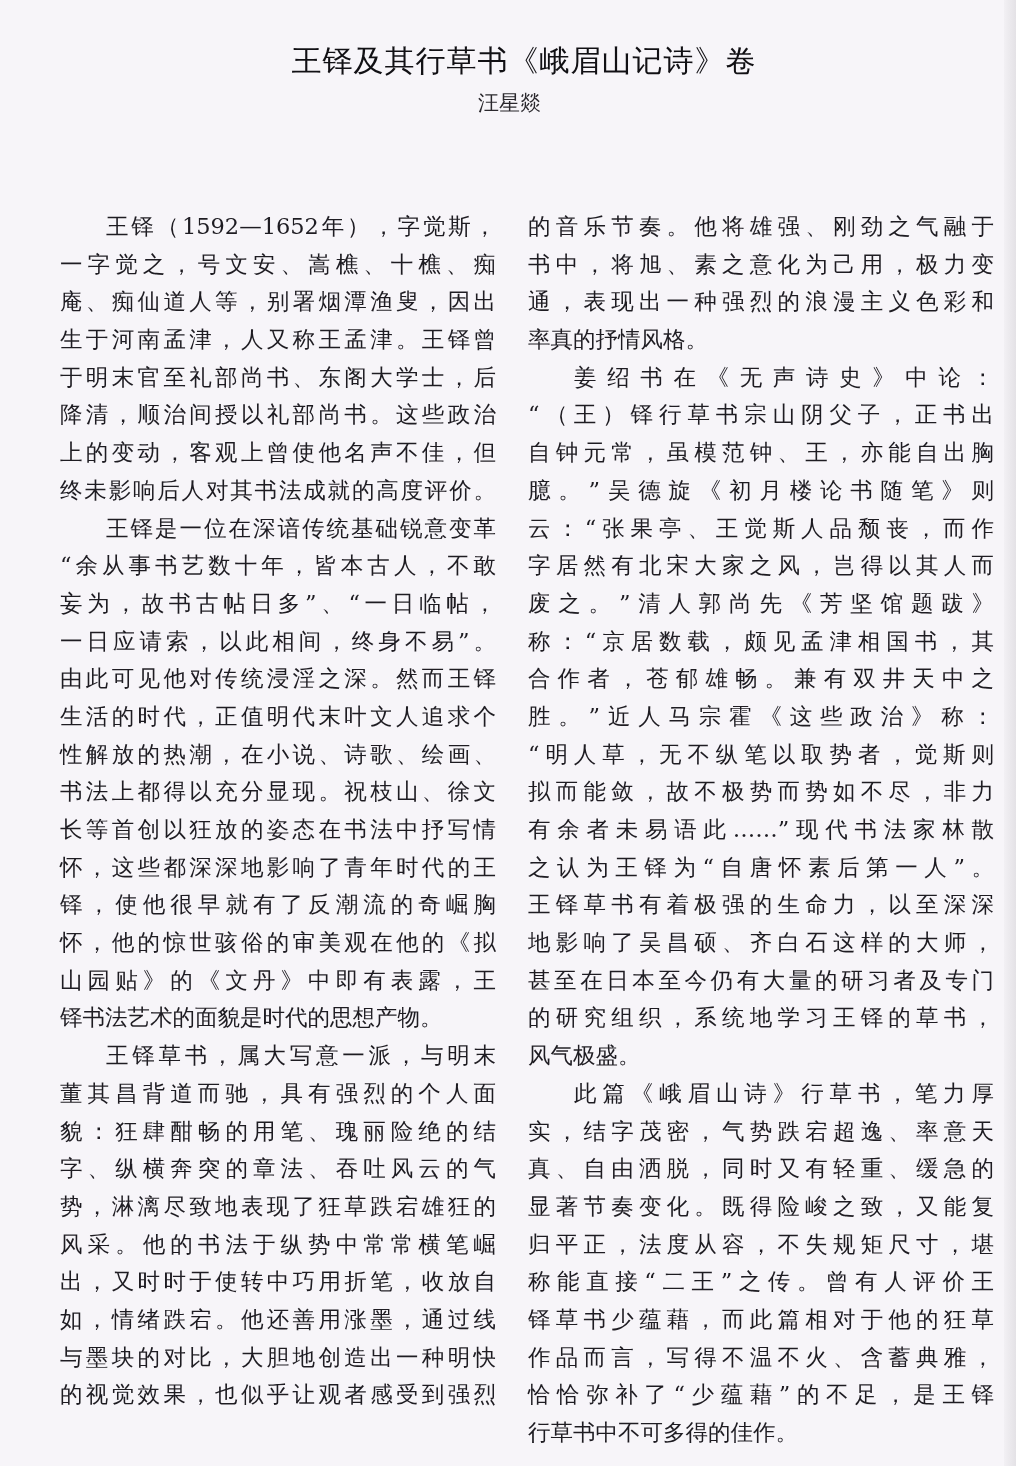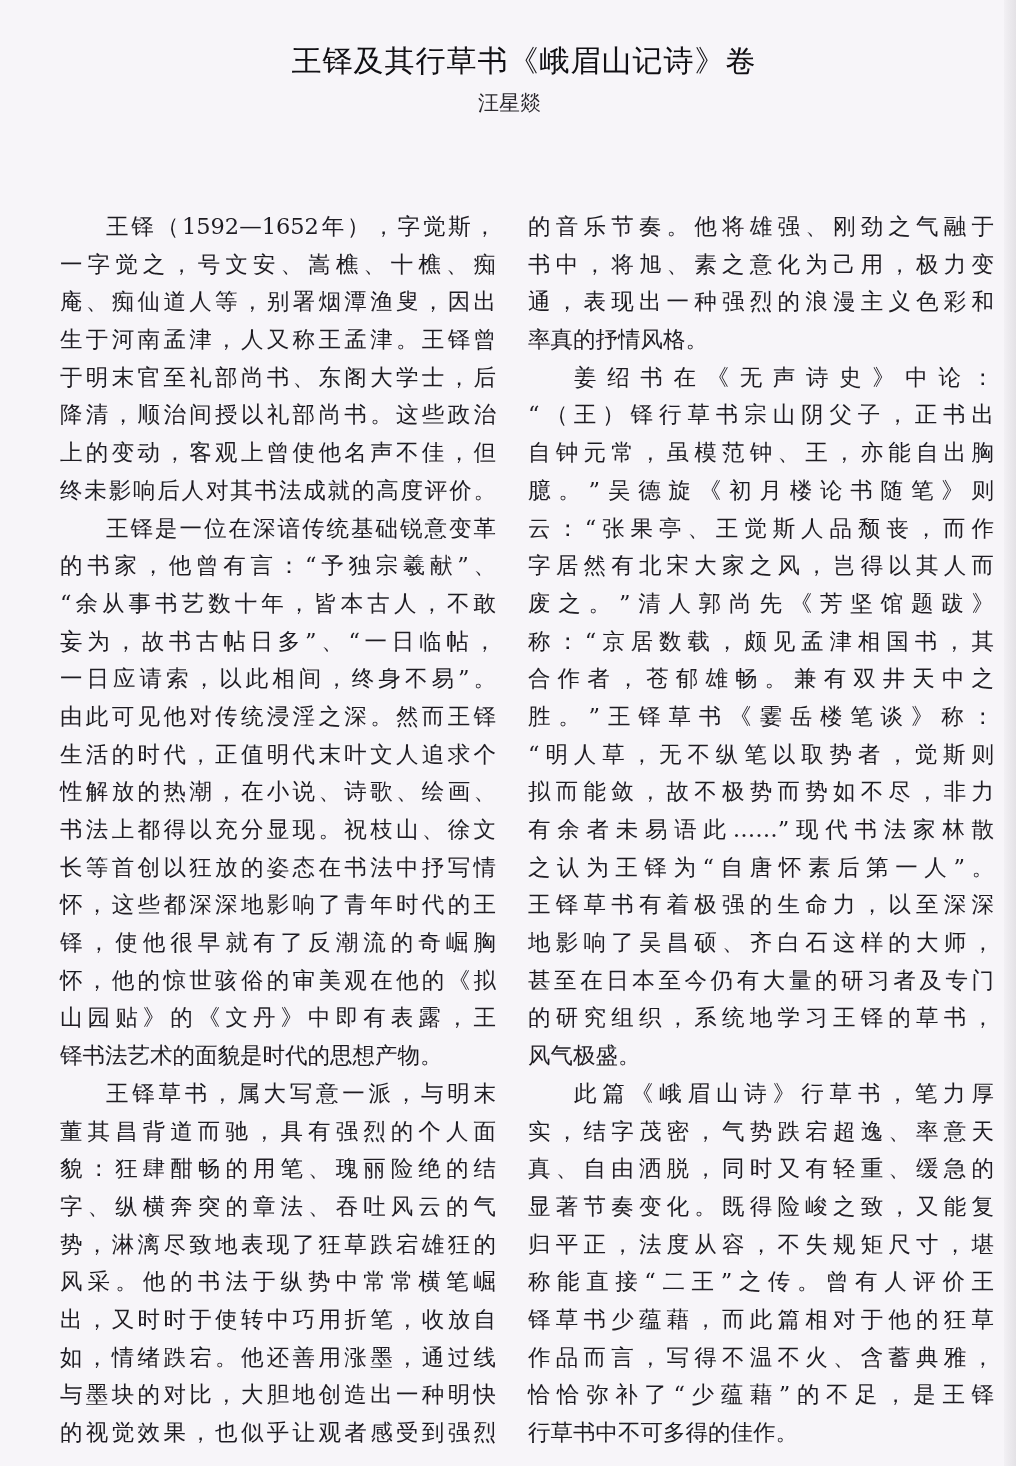--- a/index.html
+++ b/index.html
@@ -82,21 +82,20 @@
 <div class="column col-left">
     <span class="line indent">王铎（1592—1652年），字觉斯，</span>
     <span class="line">一字觉之，号文安、嵩樵、十樵、痴</span>
     <span class="line">庵、痴仙道人等，别署烟潭渔叟，因出</span>
     <span class="line">生于河南孟津，人又称王孟津。王铎曾</span>
     <span class="line">于明末官至礼部尚书、东阁大学士，后</span>
     <span class="line">降清，顺治间授以礼部尚书。这些政治</span>
     <span class="line">上的变动，客观上曾使他名声不佳，但</span>
     <span class="line">终未影响后人对其书法成就的高度评价。</span>
     <span class="line indent">王铎是一位在深谙传统基础锐意变革</span>
-    <span class="line">的书家，他曾有言：“予独宗羲献”、</span>
     <span class="line">“余从事书艺数十年，皆本古人，不敢</span>
     <span class="line">妄为，故书古帖日多”、“一日临帖，</span>
     <span class="line">一日应请索，以此相间，终身不易”。</span>
     <span class="line">由此可见他对传统浸淫之深。然而王铎</span>
     <span class="line">生活的时代，正值明代末叶文人追求个</span>
     <span class="line">性解放的热潮，在小说、诗歌、绘画、</span>
     <span class="line">书法上都得以充分显现。祝枝山、徐文</span>
     <span class="line">长等首创以狂放的姿态在书法中抒写情</span>
     <span class="line">怀，这些都深深地影响了青年时代的王</span>
     <span class="line">铎，使他很早就有了反潮流的奇崛胸</span>
@@ -121,21 +120,21 @@
     <span class="line last">率真的抒情风格。</span>
     <span class="line indent">姜绍书在《无声诗史》中论：</span>
     <span class="line">“（王）铎行草书宗山阴父子，正书出</span>
     <span class="line">自钟元常，虽模范钟、王，亦能自出胸</span>
     <span class="line">臆。”吴德旋《初月楼论书随笔》则</span>
     <span class="line">云：“张果亭、王觉斯人品颓丧，而作</span>
     <span class="line">字居然有北宋大家之风，岂得以其人而</span>
     <span class="line">废之。”清人郭尚先《芳坚馆题跋》</span>
     <span class="line">称：“京居数载，颇见孟津相国书，其</span>
     <span class="line">合作者，苍郁雄畅。兼有双井天中之</span>
-    <span class="line">胜。”王铎草书《霎岳楼笔谈》称：</span>
+    <span class="line">胜。”近人马宗霍《这些政治》称：</span>
     <span class="line">“明人草，无不纵笔以取势者，觉斯则</span>
     <span class="line">拟而能敛，故不极势而势如不尽，非力</span>
     <span class="line">有余者未易语此……”现代书法家林散</span>
     <span class="line">之认为王铎为“自唐怀素后第一人”。</span>
     <span class="line">王铎草书有着极强的生命力，以至深深</span>
     <span class="line">地影响了吴昌硕、齐白石这样的大师，</span>
     <span class="line">甚至在日本至今仍有大量的研习者及专门</span>
     <span class="line">的研究组织，系统地学习王铎的草书，</span>
     <span class="line last">风气极盛。</span>
     <span class="line indent">此篇《峨眉山诗》行草书，笔力厚</span>

